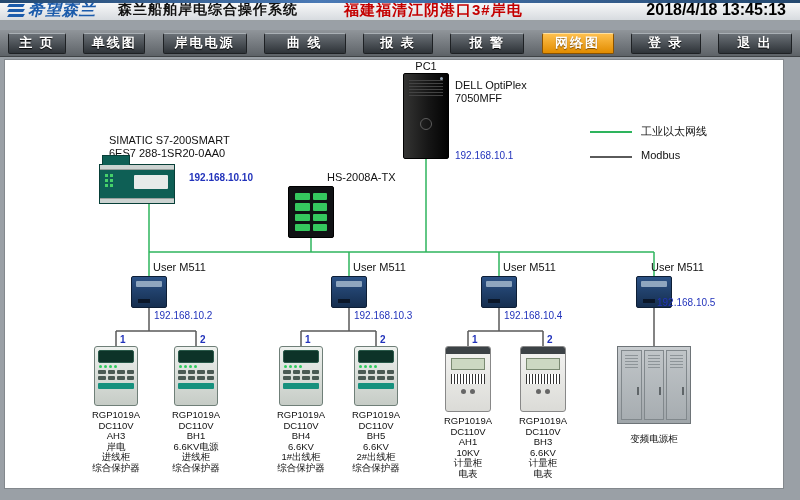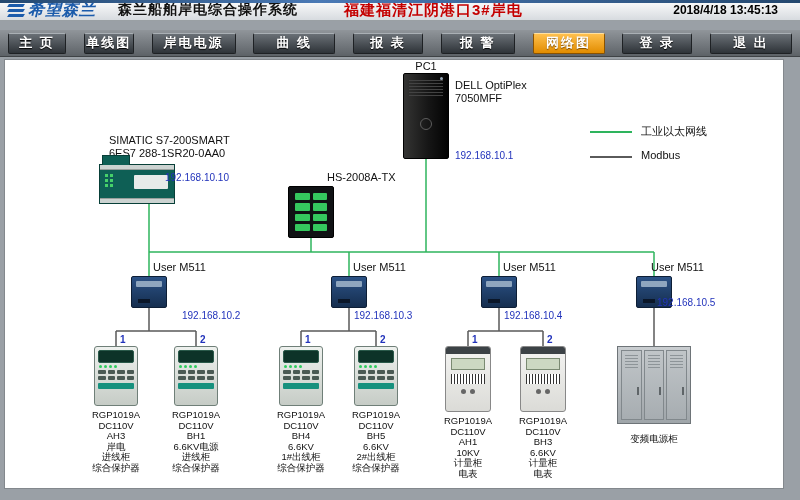--- a/index.html
+++ b/index.html
@@ -11,34 +11,34 @@
            background:linear-gradient(#fdfdfd,#d7dbdf); border-bottom:1px solid #9aa0a4;
            display:flex; align-items:center; }
   header::before { content:''; position:absolute; left:0; top:0; right:0; height:3px;
                    background:linear-gradient(90deg,#24486f,#4a79b5 40%,#24486f); }
   .logo { display:flex; align-items:center; margin-left:8px; }
   .logo-bars { display:inline-flex; flex-direction:column; margin-right:4px; }
   .logo-bars i { width:16px; height:3px; background:#1b5bab; margin:1px 0; transform:skewX(-32deg); }
   .logo-text { color:#1b5bab; font-weight:bold; font-style:italic; font-size:16px; letter-spacing:1px; }
   .app-title { margin-left:22px; font-size:14px; font-weight:bold; color:#111; letter-spacing:1px; }
   .site-title { margin-left:46px; font-size:15px; font-weight:bold; color:#c40000; letter-spacing:1px; }
-  .datetime { margin-left:auto; margin-right:22px; font-size:12px; font-weight:bold; color:#000; }
+  .datetime { margin-left:auto; margin-right:14px; font-size:16px; font-weight:bold; color:#000; }
 
   
   nav { position:absolute; left:0; top:30px; width:800px; height:27px;
         background:linear-gradient(#90959a,#5d6267); border-bottom:1px solid #3f4346;
         display:flex; justify-content:space-between; align-items:center; padding:0 8px; }
   .nav-btn { height:21px; border:1px solid #1e2124; border-top-color:#aab0b5;
              background:linear-gradient(#6a7076,#2e3338); color:#fff; font-weight:bold;
              font-size:13px; border-radius:2px; font-family:inherit; cursor:pointer;
              text-shadow:0 1px 1px #000; letter-spacing:2px; }
   .nav-btn.active { background:linear-gradient(#ffc04d,#e18c00); border-color:#8a5200;
                     border-top-color:#ffe0a0; text-shadow:0 1px 1px #7a4a00; }
-  .w1{width:58px}.w2{width:50px}.w3{width:84px}.w4{width:82px}.w5{width:70px}
-  .w6{width:74px}.w7{width:72px}.w8{width:70px}.w9{width:82px}
+  .w1{width:58px}.w2{width:62px}.w3{width:84px}.w4{width:82px}.w5{width:70px}
+  .w6{width:74px}.w7{width:72px}.w8{width:70px}.w9{width:74px}
 
   
   #canvas { position:absolute; left:4px; top:59px; width:780px; height:430px;
             background:#fff; border:1px solid #83888d; }
   #wires { position:absolute; left:0; top:0; width:778px; height:428px; }
   #wires .eth path { fill:none; stroke:#2eb45d; stroke-width:1.5; }
   #wires .mod path { fill:none; stroke:#5a5a5a; stroke-width:1.5; }
 
   .lbl { position:absolute; font-size:11px; color:#111; white-space:nowrap; }
   .lbl.c { text-align:center; }
@@ -184,37 +184,37 @@
       <span class="leds">
           <i></i>
           <i></i>
           <i></i>
           <i></i>
           <i></i>
           <i></i>
         </span>
       <span class="tag"></span>
     </div>
-    <div class="ip" style="left:160px; top:112px;">192.168.10.10</div>
+    <div class="ip" style="left:184px; top:112px;font-weight:bold;">192.168.10.10</div>
 
     <div class="lbl" style="left:322px; top:111px;">HS-2008A-TX</div>
     <div class="switch" style="left:283px; top:126px;">
       <i></i>
         <i></i>
       <i></i>
         <i></i>
       <i></i>
         <i></i>
       <i></i>
         <i></i>
     </div>
 
     <div class="lbl" style="left:148px; top:201px;">User M511</div>
     <div class="m511" style="left:126px; top:216px;"></div>
-    <div class="ip" style="left:149px; top:250px;margin-left:28px;">192.168.10.2</div>
+    <div class="ip" style="left:149px; top:250px;">192.168.10.2</div>
 
     <div class="lbl" style="left:348px; top:201px;">User M511</div>
     <div class="m511" style="left:326px; top:216px;"></div>
     <div class="ip" style="left:349px; top:250px;">192.168.10.3</div>
 
     <div class="lbl" style="left:498px; top:201px;">User M511</div>
     <div class="m511" style="left:476px; top:216px;"></div>
     <div class="ip" style="left:499px; top:250px;">192.168.10.4</div>
 
     <div class="lbl" style="left:646px; top:201px;">User M511</div>

